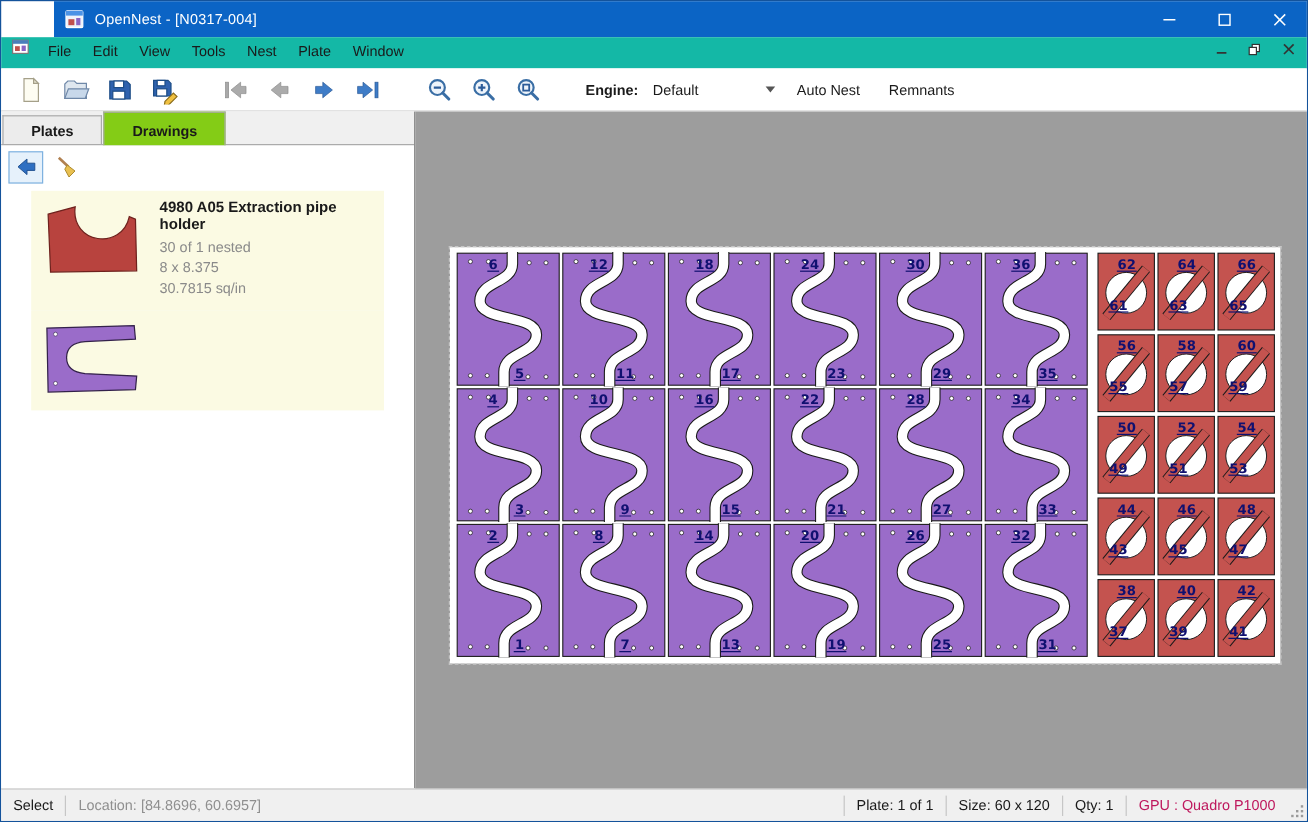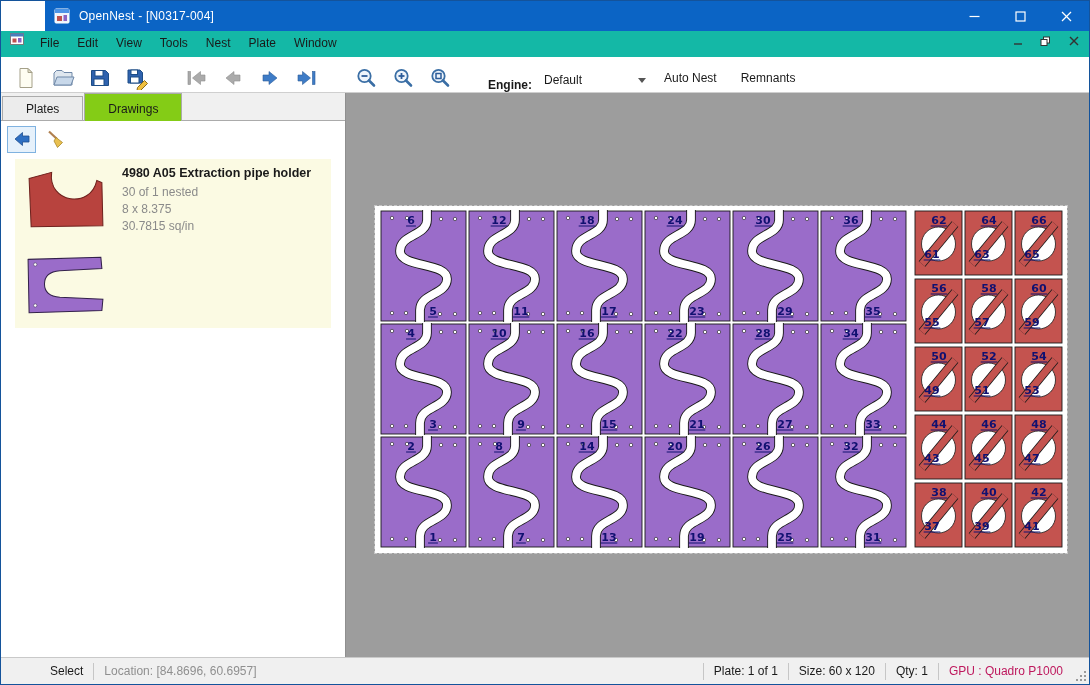--- a/index.html
+++ b/index.html
@@ -14,51 +14,51 @@
   .flex-spacer { flex:1; }
   .cap-btn { width:46px; height:30px; display:flex; align-items:center; justify-content:center; }
 
   
   .menubar { flex:0 0 26px; display:flex; align-items:flex-start; background:#14b8a6; }
   .mdi-doc-icon { width:16px; height:16px; margin:0 6px 0 8px; }
   .menu-item { padding:5px 9px; }
   .mdi-ctrl { width:25px; height:20px; display:flex; align-items:center; justify-content:center; margin-right:3px; }
 
   
-  .toolbar { flex:0 0 36px; display:flex; align-items:flex-end; background:#fff; border-bottom:1px solid #cfcfcf; padding-left:10px; }
+  .toolbar { flex:0 0 36px; display:flex; align-items:center; background:#fff; border-bottom:1px solid #cfcfcf; padding-left:10px; }
   .tool-btn { width:30px; height:28px; display:flex; align-items:center; justify-content:center; margin-right:7px; }
   .group-gap { width:22px; }
   .engine-label { font-weight:bold; margin:0 8px 0 26px; }
   .engine-combo { display:flex; align-items:center; width:110px; height:24px; padding:0 4px; }
   .combo-val { flex:1; }
   .combo-arrow { width:0; height:0; border-left:4px solid transparent; border-right:4px solid transparent; border-top:5px solid #555; }
   .flat-btn { padding:7px 10px; margin-left:4px; }
 
   
   .main { flex:1; min-height:0; display:flex; }
   .sidebar { flex:0 0 345px; background:#fff; border-right:1px solid #8f8f8f; display:flex; flex-direction:column; }
   .tabstrip { flex:0 0 28px; background:#f0f0f0; border-bottom:1px solid #ababab; display:flex; align-items:flex-end; padding-left:1px; }
-  .tab { height:24px; padding:5px 23px; background:#ececec; border:1px solid #ababab; border-bottom:none; margin-right:1px; }
+  .tab { height:24px; padding:5px 23px; background:#ececec; border:1px solid #ababab; border-bottom:none; margin-right:1px;font-weight:bold; }
   .tab.active { height:28px; background:#84cc16; padding-top:8px; margin-bottom:-1px; }
   .side-toolbar { flex:0 0 36px; display:flex; align-items:center; padding:0 6px; }
   .icon-btn { width:29px; height:27px; display:flex; align-items:center; justify-content:center; margin-right:5px; }
   .icon-btn.pressed { background:#e6f1fb; border:1px solid #7fb2e0; }
-  .drawing-list { margin:2px 14px; }
+  .drawing-list { margin:2px 25px; }
   .drawing-item { display:flex; background:#fbfae3; padding:7px 8px 10px 10px; }
   .thumb { flex:0 0 82px; width:82px; height:66px; margin-right:15px; }
   .item-title { font-weight:bold; font-size:12.5px; margin-bottom:4px; }
   .item-meta { color:#8a8a8a; line-height:17px; }
 
   
   .canvas { flex:1; position:relative; background:#9d9d9d; overflow:hidden; }
   .plate { position:absolute; left:29px; top:113px; width:692px; height:347px; background:#fff; outline:1px dashed #c6c6c6; }
   .plate svg { display:block; }
 
   
-  .statusbar { flex:0 0 27px; background:#f0f0f0; border-top:1px solid #c9c9c9; display:flex; align-items:center;padding-left:39px; }
+  .statusbar { flex:0 0 27px; background:#f0f0f0; border-top:1px solid #c9c9c9; display:flex; align-items:center; }
   .sb-cell { padding:0 10px; white-space:nowrap; }
   .sb-sep { width:1px; height:17px; background:#c6c6c6; }
   .sb-loc { color:#8f8f8f; }
   .sb-gpu { color:#be185d; }
   .grip { width:16px; height:100%; display:flex; align-items:flex-end; justify-content:flex-end; padding:0 2px 2px 0; }
 </style>
 </head>
 <body>
 
 <div class="window">

